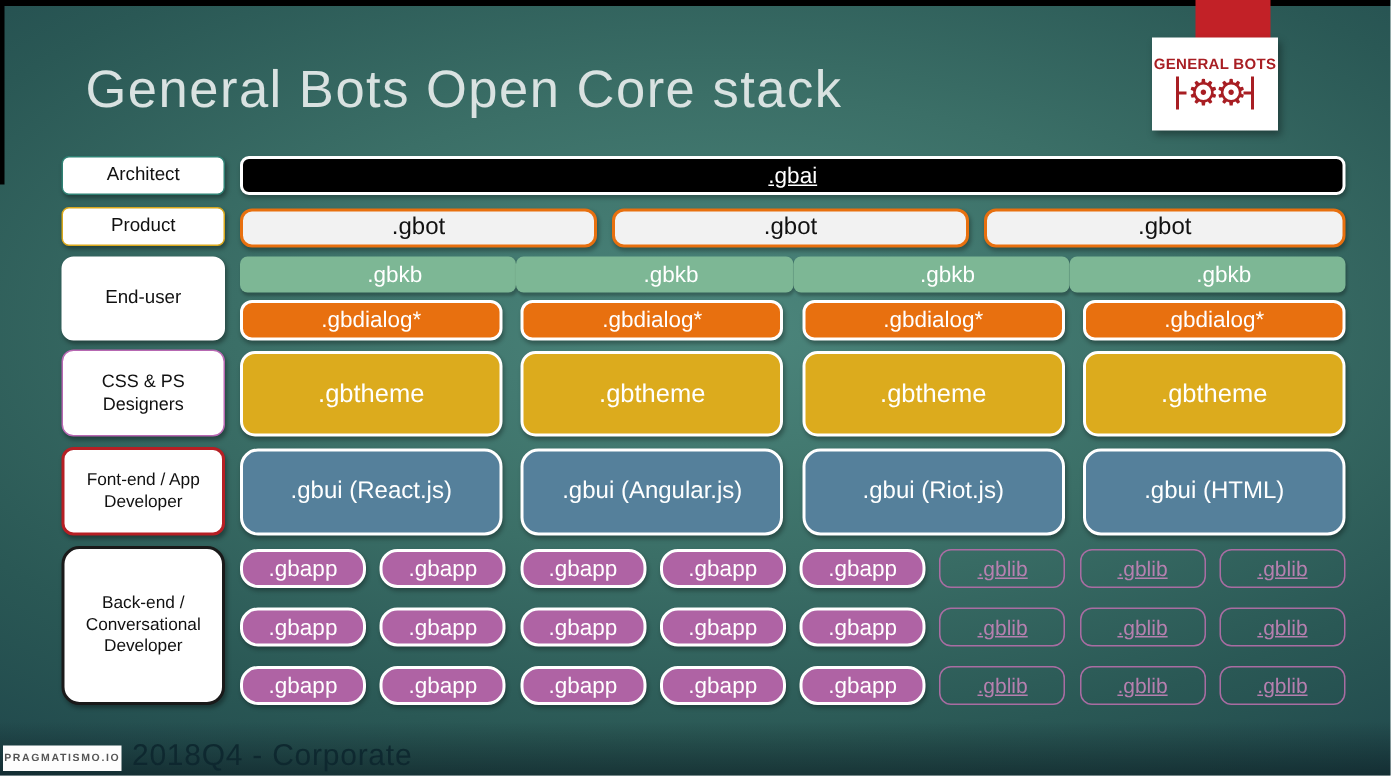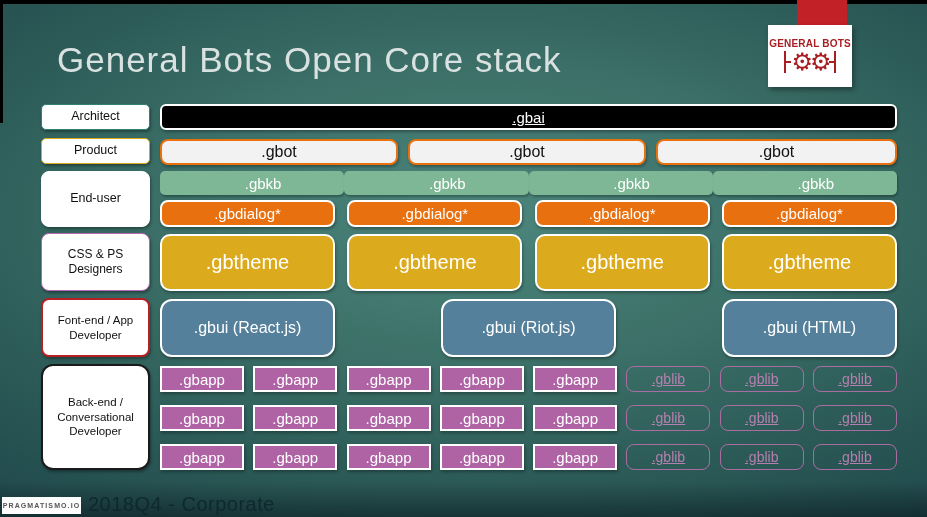--- a/index.html
+++ b/index.html
@@ -67,29 +67,29 @@
   .gbot { background:#f2f2f2; border:2px solid #e8700f; border-radius:8px; color:#111; font-size:16px; }
   .gbot-1, .gbot-2 { width:238px; } .gbot-3 { width:241px; }
 
   .row-gbkb { top:171px; height:24px; }
   .gbkb { width:208px; background:#7db795; border-radius:5px; font-size:15px; box-shadow:1px 2px 2px rgba(0,0,0,0.25);padding-left:22px; }
 
   .row-gbdialog { top:200px; height:27px; }
   .gbdialog { width:175px; background:#e8700f; border:2px solid #fff; border-radius:8px; font-size:15px; }
 
   .row-gbtheme { top:234px; height:57px; }
-  .gbtheme { width:175px; background:#dcab1d; border:2px solid #fff; border-radius:10px; font-size:20px; }
+  .gbtheme { width:175px; background:#dcab1d; border:2px solid #fff; border-radius:10px; font-size:17px; }
 
   .row-gbui { top:299px; height:58px; }
   .gbui { width:175px; background:#55809b; border:2.5px solid #fff; border-radius:12px; font-size:16px; }
 
   .row-backend-1 { top:366px; height:26px; }
   .row-backend-2 { top:405px; height:26px; }
   .row-backend-3 { top:444px; height:26px; }
-  .gbapp { width:84px; background:#af63a4; border:2px solid #fff; border-radius:0; font-size:15px; }
+  .gbapp { width:84px; background:#af63a4; border:2px solid #fff; border-radius:12px; font-size:15px; }
   .gblib { width:84px; background:transparent; border:1.5px solid rgba(176,110,166,0.95);
            border-radius:8px; color:rgba(190,130,180,0.95); font-size:14px; box-shadow:none;text-decoration:underline; }
 
   
   .brand-badge {
     position:absolute; left:2px; top:497px; width:79px; height:17px;
     background:#fdfdfd; color:#555; font-size:7px; font-weight:bold; letter-spacing:1.1px;
     display:flex; align-items:center; justify-content:center;
   }
   .footer-text {
@@ -157,20 +157,21 @@
 
   <div class="row row-gbtheme">
     <div class="box gbtheme">.gbtheme</div>
     <div class="box gbtheme">.gbtheme</div>
     <div class="box gbtheme">.gbtheme</div>
     <div class="box gbtheme">.gbtheme</div>
   </div>
 
   <div class="row row-gbui">
     <div class="box gbui">.gbui (React.js)</div>
+    <div class="box gbui">.gbui (Angular.js)</div>
     <div class="box gbui">.gbui (Riot.js)</div>
     <div class="box gbui">.gbui (HTML)</div>
   </div>
 
   <div class="row row-backend-1">
     <div class="box gbapp">.gbapp</div>
     <div class="box gbapp">.gbapp</div>
     <div class="box gbapp">.gbapp</div>
     <div class="box gbapp">.gbapp</div>
     <div class="box gbapp">.gbapp</div>

